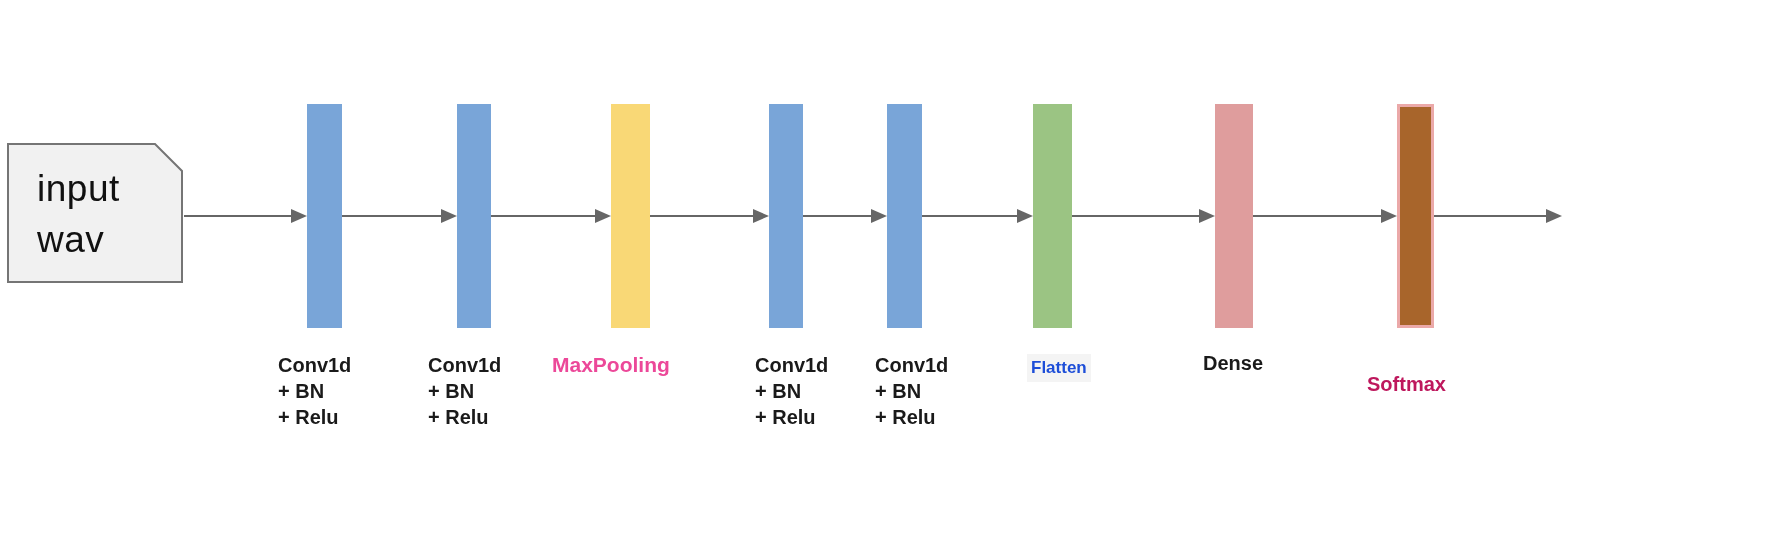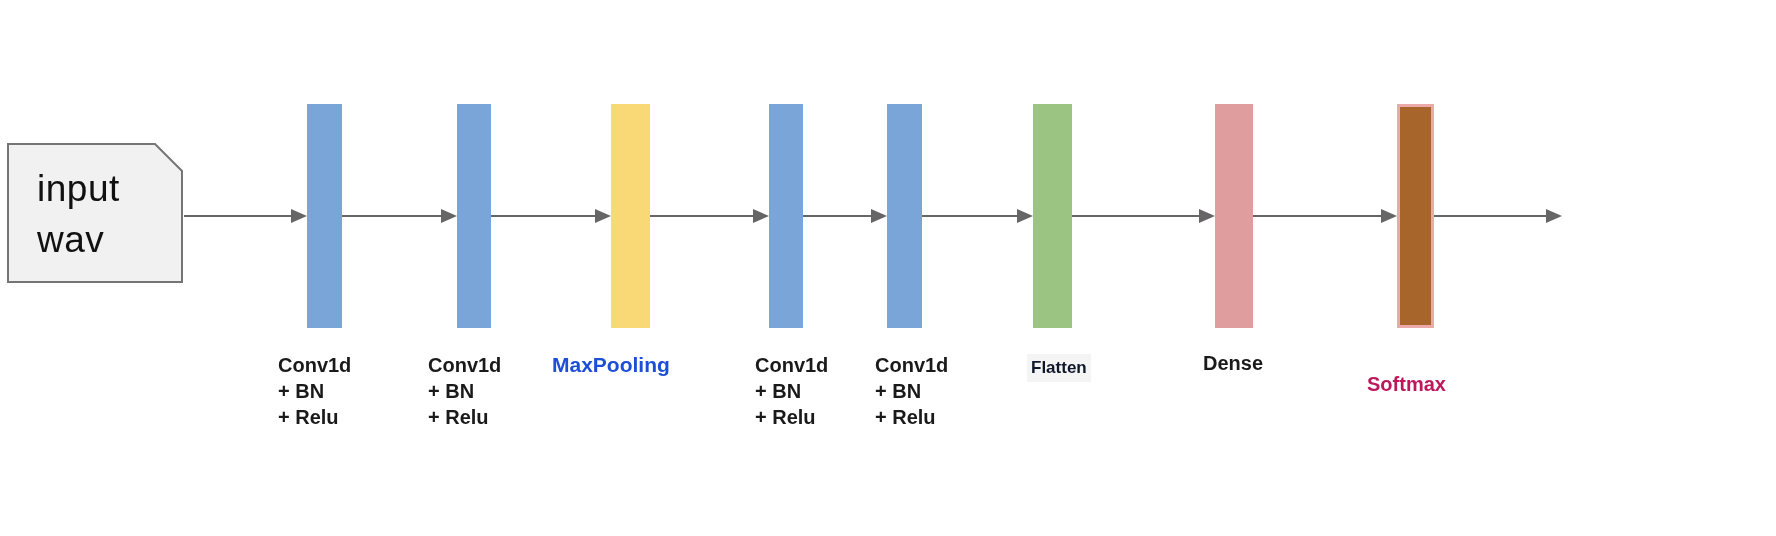--- a/index.html
+++ b/index.html
@@ -164,25 +164,25 @@
   <div class="bar" id="bar-5" style="background-color: rgb(155, 196, 131);"></div>
   <div class="bar" id="bar-6" style="background-color: rgb(223, 157, 157);"></div>
   <div class="bar" id="bar-7" style="background-color: rgb(168, 101, 43); border-color: rgb(235, 169, 169);"></div>
 
   <div class="layer-label" id="label-0" style="color: rgb(26, 26, 26);">Conv1d
 + BN
 + Relu</div>
   <div class="layer-label" id="label-1" style="color: rgb(26, 26, 26);">Conv1d
 + BN
 + Relu</div>
-  <div class="layer-label" id="label-2" style="color: #1d4ed8;">MaxPooling</div>
+  <div class="layer-label" id="label-2" style="color: #ec4899;">MaxPooling</div>
   <div class="layer-label" id="label-3" style="color: rgb(26, 26, 26);">Conv1d
 + BN
 + Relu</div>
   <div class="layer-label" id="label-4" style="color: rgb(26, 26, 26);">Conv1d
 + BN
 + Relu</div>
-  <div class="layer-label" id="label-5" style="color: #0f172a;">Flatten</div>
+  <div class="layer-label" id="label-5" style="color: #1d4ed8;">Flatten</div>
   <div class="layer-label" id="label-6" style="color: rgb(26, 26, 26); text-align: right;">Dense</div>
   <div class="layer-label" id="label-7" style="color: #be185d;">Softmax</div>
 
 
 </div>
 
 </body></html>

